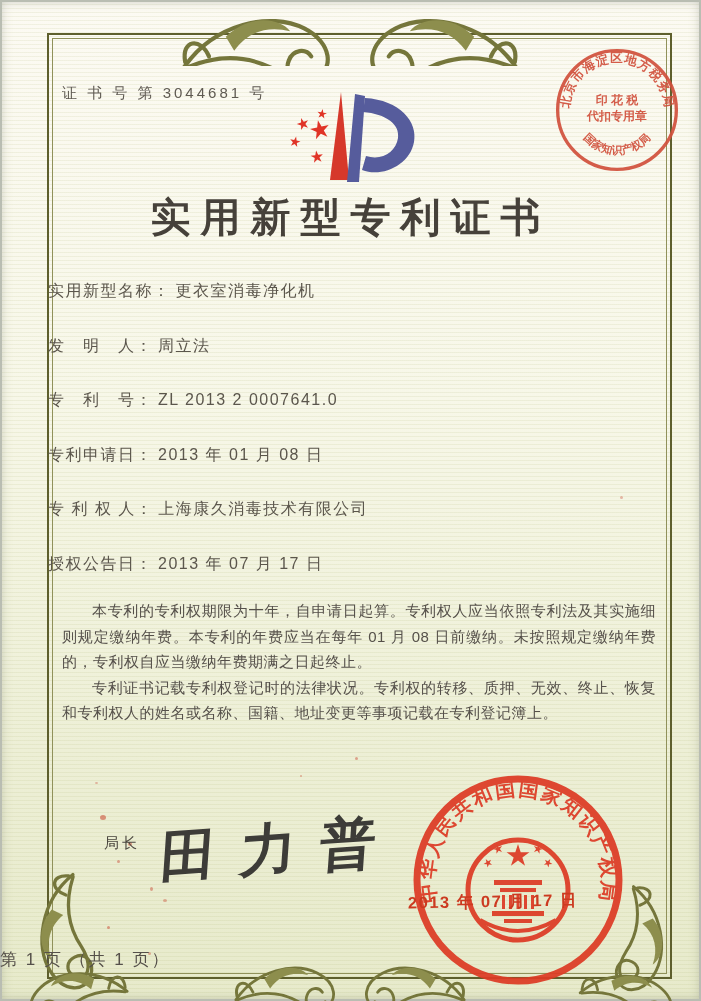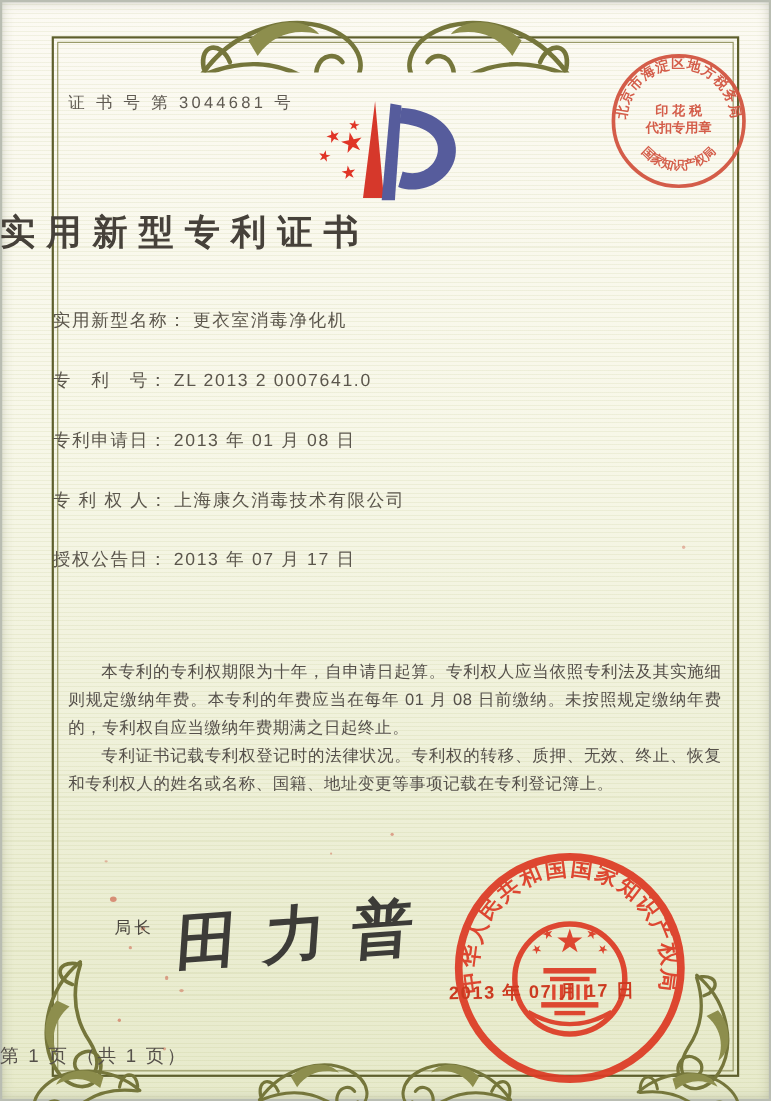--- a/index.html
+++ b/index.html
@@ -14,21 +14,21 @@
   
   .frame{position:absolute;left:47px;top:33px;width:621px;height:942px;
     border:2.5px solid #5e5f2d;z-index:1;}
   .frame:after{content:"";position:absolute;left:3px;top:3px;right:3px;bottom:3px;
     border:1px solid #90915a;}
   .orn{position:absolute;z-index:2;}
   .orn-s{stroke:#75763b;stroke-width:3;fill:none;stroke-linecap:round;}
   .orn-f{fill:#8d8e4d;}
   
   .certno{position:absolute;left:62px;top:84px;font-size:15px;letter-spacing:3px;color:#5f5a52;z-index:4;}
-  .title{position:absolute;left:0;top:190px;width:100%;text-align:left;font-size:32px;font-weight:700;
+  .title{position:absolute;left:0;top:190px;width:100%;text-align:center;font-size:40px;font-weight:700;
     letter-spacing:10px;color:#46413a;z-index:4;}
   .fields{position:absolute;left:48px;top:281px;z-index:4;}
   .fieldrow{height:54.5px;font-size:16px;letter-spacing:1.5px;color:#5b564c;white-space:nowrap;}
   .fieldrow .val{margin-left:5px;}
   .paras{position:absolute;left:62px;top:598px;width:594px;z-index:4;}
   .paras p{margin:0;font-size:15px;line-height:25.5px;text-indent:2em;color:#55504a;
     text-align:justify;letter-spacing:0.5px;}
   .sigtitle{position:absolute;left:104px;top:834px;font-size:15px;letter-spacing:3px;color:#4a463e;z-index:4;}
   .signame{position:absolute;left:160px;top:812px;font-size:56px;font-weight:600;color:#3d3c38;
     letter-spacing:24px;transform:rotate(-4deg) skewX(-8deg);z-index:4;}
@@ -108,20 +108,23 @@
     <path fill="#565c9c" d="M95,10 C130,12 148,34 144,54 C140,77 112,90 92,82 L96,68 C112,73 126,64 128,50 C130,36 116,26 93,24 Z"></path>
   </svg>
 
   <div class="title">实用新型专利证书</div>
 
   <div class="fields">
     <div class="fieldrow">
       <span>实用新型名称：</span><span class="val">更衣室消毒净化机</span>
     </div>
     <div class="fieldrow">
+      <span>发　明　人：</span><span class="val">周立法</span>
+    </div>
+    <div class="fieldrow">
       <span>专　利　号：</span><span class="val">ZL 2013 2 0007641.0</span>
     </div>
     <div class="fieldrow">
       <span>专利申请日：</span><span class="val">2013 年 01 月 08 日</span>
     </div>
     <div class="fieldrow">
       <span>专 利 权 人：</span><span class="val">上海康久消毒技术有限公司</span>
     </div>
     <div class="fieldrow">
       <span>授权公告日：</span><span class="val">2013 年 07 月 17 日</span>

